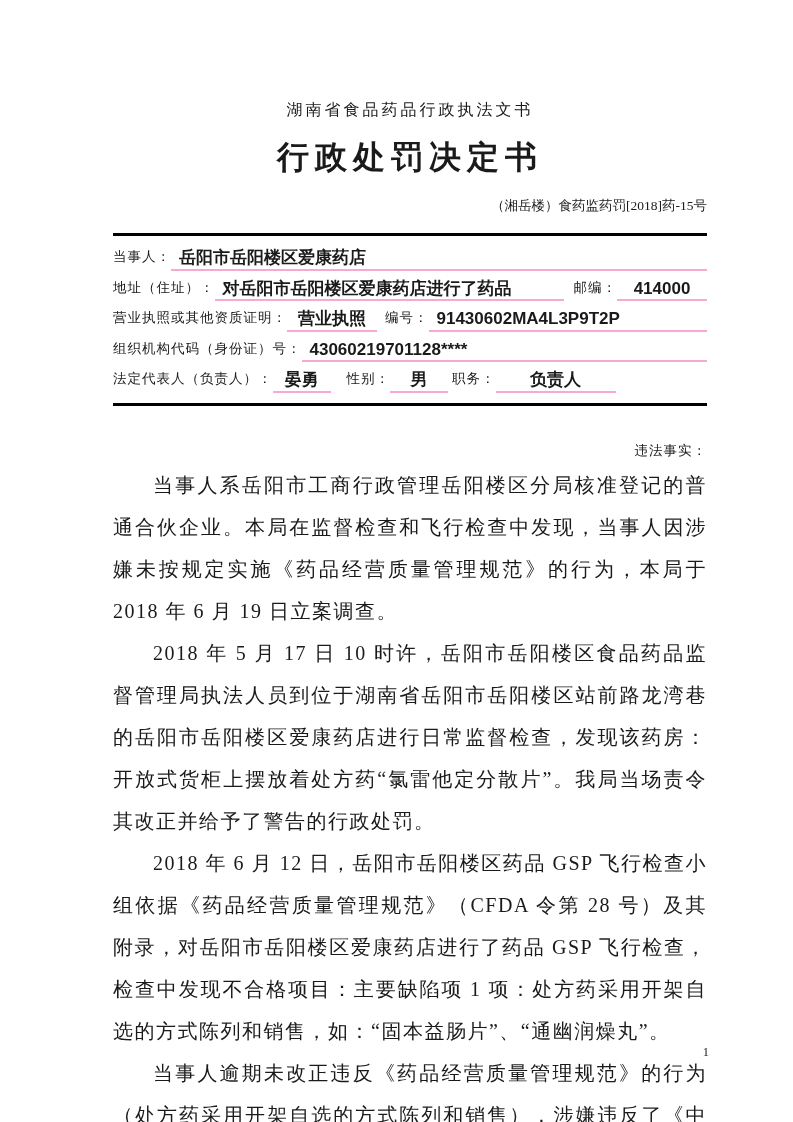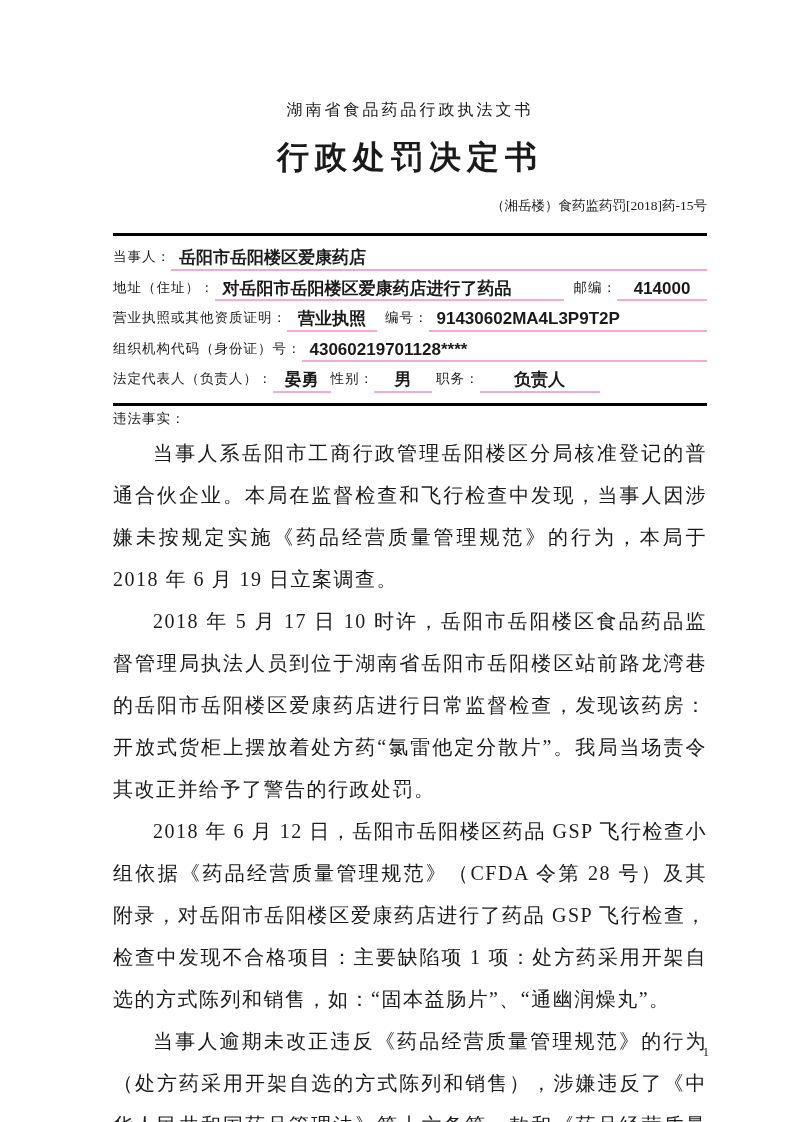--- a/index.html
+++ b/index.html
@@ -55,21 +55,22 @@
     padding:0 8px 1px 8px;
     box-sizing:border-box;
   }
   .grow { flex:1 1 auto; }
   .w-small  { flex:0 0 auto; min-width:58px;  text-align:center; }
   .w-medium { flex:0 0 auto; min-width:90px;  text-align:center; }
   .w-large  { flex:0 0 auto; min-width:120px; text-align:center; }
   .section-label {
     font-size:13.5px;
     letter-spacing:1px;
-    margin-top:4px;
+    margin-top:36px;
+    text-align:right;
   }
   .body-text { margin-top:4px; }
   .body-text p {
     margin:0;
     font-size:20px;
     line-height:42px;
     letter-spacing:1.5px;
     text-indent:2em;
     text-align:justify;
   }
@@ -115,21 +116,21 @@
     </div>
 
     <div class="field-row">
       <span class="field-label">组织机构代码（身份证）号：</span>
       <span class="field-value grow" style="text-align:left;">43060219701128****</span>
     </div>
 
     <div class="field-row">
       <span class="field-label">法定代表人（负责人）：</span>
       <span class="field-value w-small">晏勇</span>
-      <span class="field-label" style="margin-left:0;">性别：</span>
+      <span class="field-label" style="margin-left:16px;">性别：</span>
       <span class="field-value w-small">男</span>
       <span class="field-label" style="margin-left:4px;">职务：</span>
       <span class="field-value w-large">负责人</span>
     </div>
 
   </div>
 
   <hr class="rule-thick">
 
   <div class="section-label">违法事实：</div>

